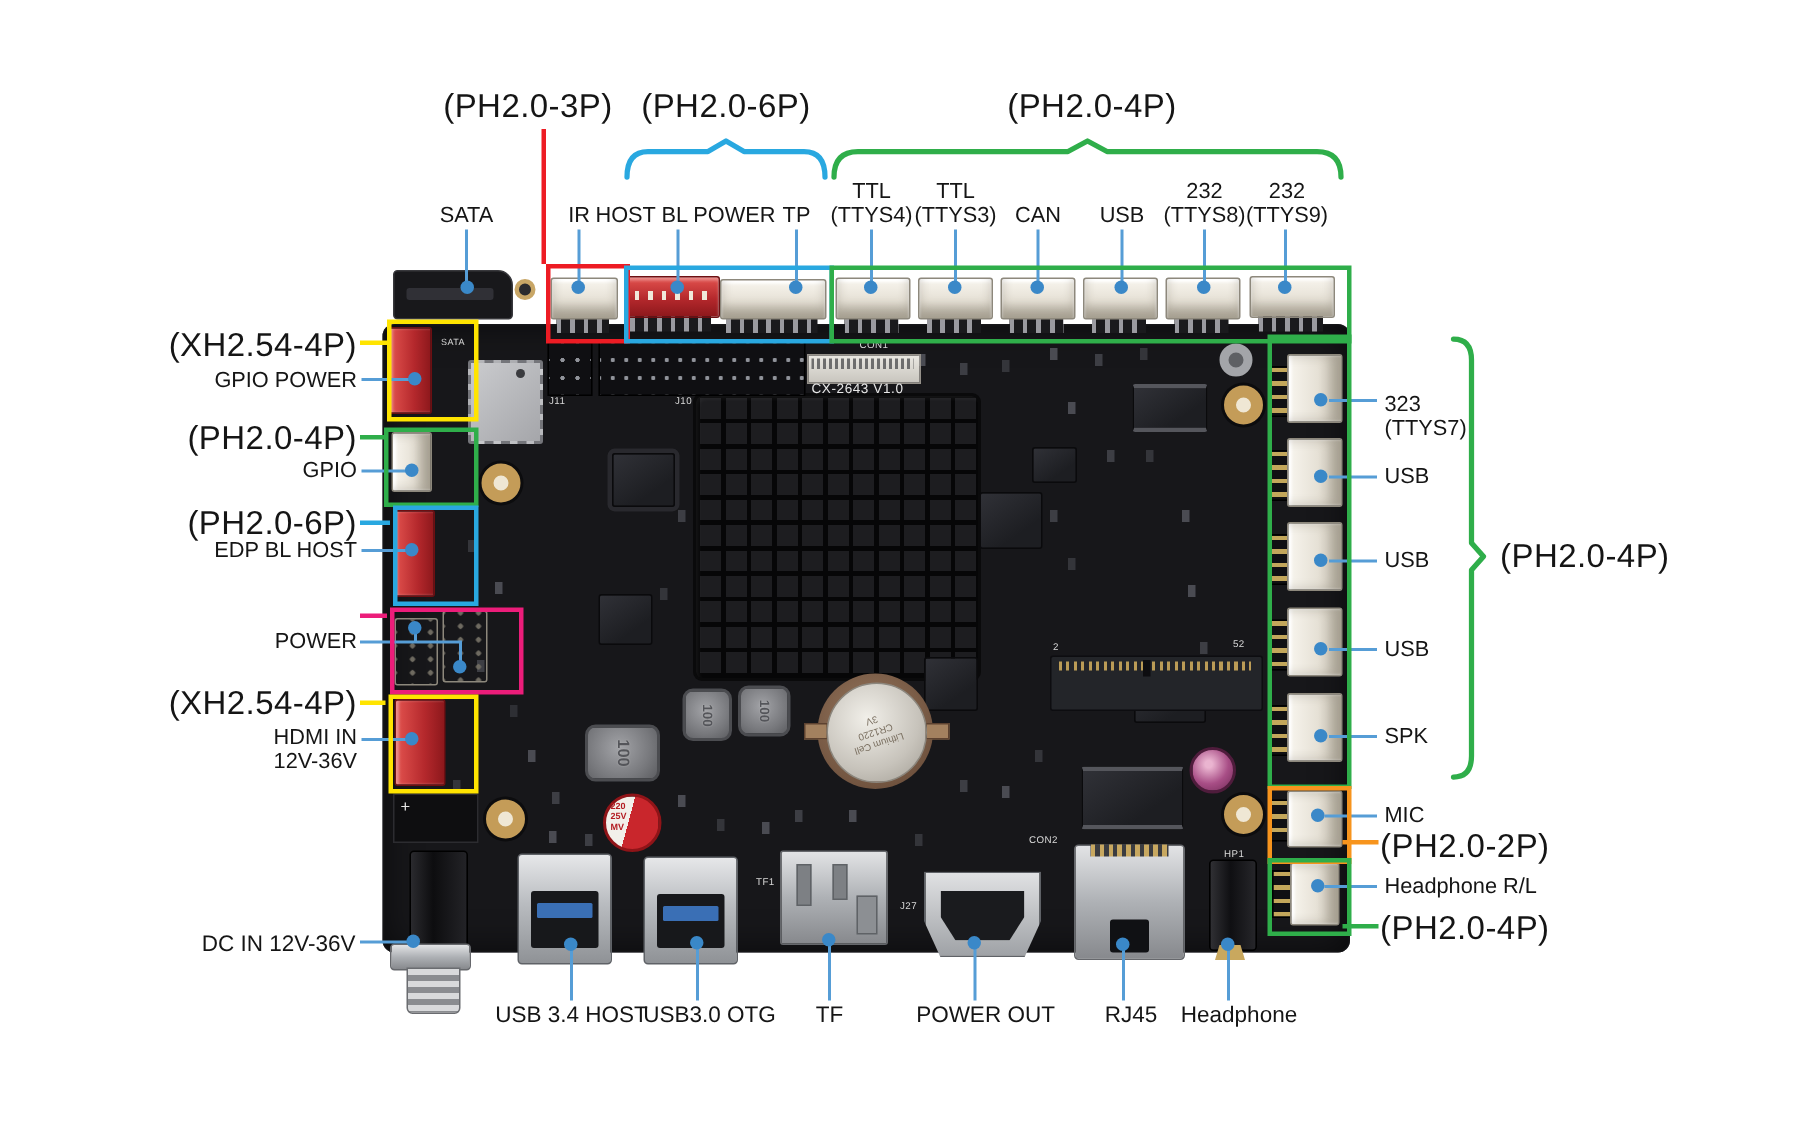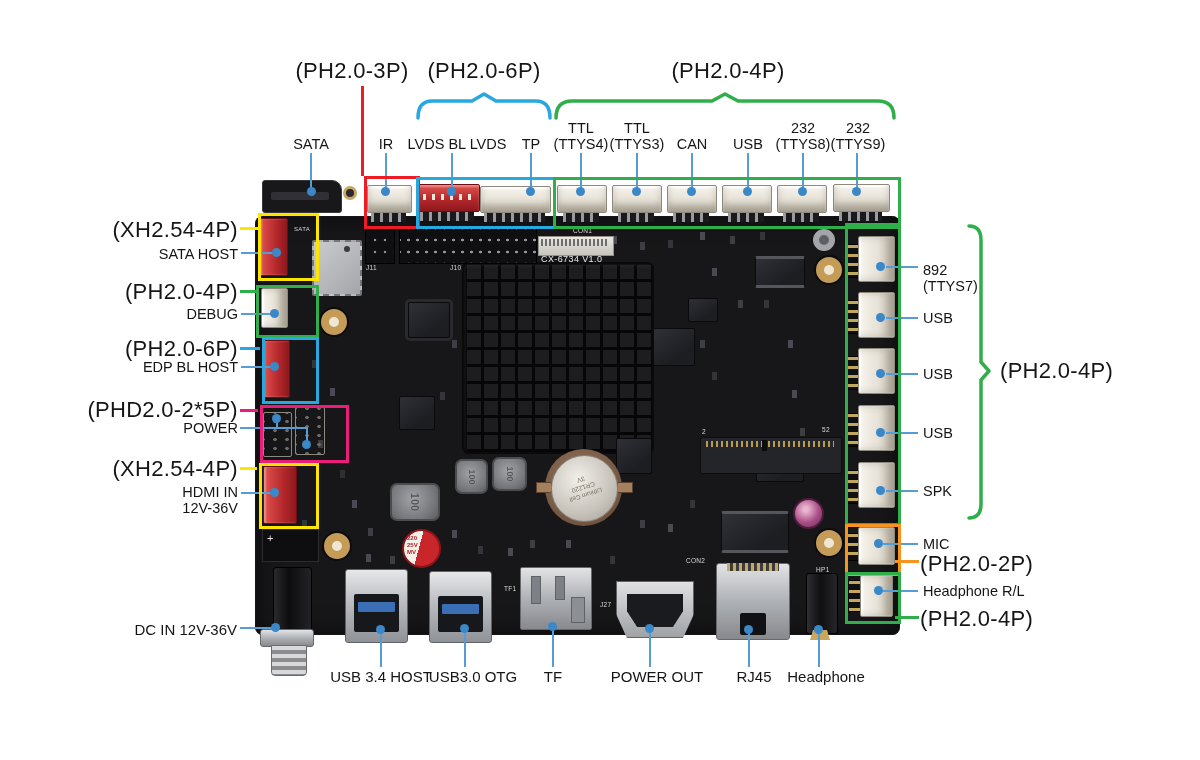--- a/index.html
+++ b/index.html
@@ -2,21 +2,21 @@
 <html style="--red: #ed1c24; --yellow: #ffe400; --green: #2fae4a; --blue: #29a8e0; --magenta: #ec1d7a; --orange: #f7941d; --leader: #569dd6; --dot: #3a88c8; --ink: #151515;"><head>
 <meta charset="utf-8">
 <style>
   html,body{margin:0;padding:0;background:#fff;}
   .canvas{position:relative;width:1200px;height:760px;background:#fff;overflow:hidden;
           font-family:"Liberation Sans","DejaVu Sans",sans-serif;color:var(--ink,#151515);}
   
   .biglbl{position:absolute;font-size:22px;letter-spacing:.3px;white-space:nowrap;color:var(--ink);}
   .smlbl{position:absolute;font-size:14.5px;line-height:16px;white-space:nowrap;color:var(--ink);}
   .ctr{transform:translateX(-50%);text-align:center;}
-  .ralign{}
+  .ralign{text-align:right;}
   
   .lead-h{position:absolute;height:2px;background:var(--leader);}
   .lead-v{position:absolute;width:2px;background:var(--leader);}
   .dot{position:absolute;width:9px;height:9px;border-radius:50%;background:var(--dot);}
   .tlead{position:absolute;width:3px;}
   .tlead-h{position:absolute;height:3px;}
   
   .abox{position:absolute;border:3px solid;background:transparent;z-index:30;}
   
   .pcb{position:absolute;left:255px;top:216px;width:645px;height:419px;background:#17171a;
@@ -73,21 +73,21 @@
   <div class="comp" style="left:344px;top:246px;width:6px;height:6px;border-radius:50%;background:#3a3b3f;z-index:4;"></div>
 
   <div class="comp" style="left:365px;top:228px;width:28px;height:34px;background:#0f0f12;border:1px solid #000;background-image:radial-gradient(circle,#90939a 1.3px,transparent 1.6px);background-size:10px 12px;background-position:4px 5px;z-index:3;"></div>
   <div class="comp" style="left:399px;top:228px;width:136px;height:34px;background:#0f0f12;border:1px solid #000;background-image:radial-gradient(circle,#90939a 1.3px,transparent 1.6px);background-size:9px 12px;background-position:4px 5px;z-index:3;"></div>
   <div class="silk" style="left:366px;top:264px;">J11</div>
   <div class="silk" style="left:450px;top:264px;">J10</div>
 
   <div class="comp" style="left:538px;top:236px;width:74px;height:18px;background:linear-gradient(#eae8e2,#c8c5be);border:1px solid #95918a;z-index:3;"></div>
   <div class="comp" style="left:541px;top:239px;width:68px;height:7px;background:repeating-linear-gradient(90deg,#6e6e6e 0 2px,transparent 2px 4px);z-index:4;"></div>
   <div class="silk" style="left:573px;top:227px;">CON1</div>
-  <div class="silk" style="left:541px;top:254px;font-size:9px;color:#e8e8e8;letter-spacing:.4px;">CX-6734 V1.0</div>
+  <div class="silk" style="left:541px;top:254px;font-size:9px;color:#e8e8e8;letter-spacing:.4px;">CX-2643 V1.0</div>
 
   <div class="comp chip" style="left:408px;top:302px;width:40px;height:34px;z-index:3;box-shadow:0 0 0 3px rgba(130,130,140,.18);"></div>
   <div class="comp chip" style="left:399px;top:396px;width:34px;height:32px;z-index:3;"></div>
   <div class="comp chip" style="left:653px;top:328px;width:40px;height:36px;z-index:3;"></div>
   <div class="comp chip" style="left:755px;top:256px;width:48px;height:26px;z-index:3;border-top:3px solid #55565c;border-bottom:3px solid #55565c;"></div>
   <div class="comp chip" style="left:721px;top:511px;width:66px;height:36px;z-index:3;border-top:3px solid #55565c;border-bottom:3px solid #55565c;"></div>
   <div class="comp chip" style="left:616px;top:438px;width:34px;height:34px;z-index:3;"></div>
   <div class="comp chip" style="left:756px;top:450px;width:46px;height:30px;z-index:3;"></div>
   <div class="comp chip" style="left:688px;top:298px;width:28px;height:22px;z-index:3;"></div>
 
@@ -311,21 +311,21 @@
     <path d="M556,118 Q556,101 572,101 L712,101 L725,94 L738,101 L878,101 Q894,101 894,118" fill="none" style="stroke:var(--green)" stroke-width="3.5" stroke-linecap="round" stroke-linejoin="round"></path>
     <path d="M969,226 Q981,226 981,240 L981,362 L989,371 L981,380 L981,504 Q981,518 969,518" fill="none" style="stroke:var(--green)" stroke-width="3.5" stroke-linecap="round" stroke-linejoin="round"></path>
   </svg>
 
   <div class="biglbl ctr" style="left:352px;top:58px;">(PH2.0-3P)</div>
   <div class="biglbl ctr" style="left:484px;top:58px;">(PH2.0-6P)</div>
   <div class="biglbl ctr" style="left:728px;top:58px;">(PH2.0-4P)</div>
 
   <div class="smlbl ctr" style="left:311px;top:136px;">SATA</div>
   <div class="smlbl ctr" style="left:386px;top:136px;">IR</div>
-  <div class="smlbl ctr" style="left:457px;top:136px;">LVDS BL LVDS</div>
+  <div class="smlbl ctr" style="left:457px;top:136px;">HOST BL POWER</div>
   <div class="smlbl ctr" style="left:531px;top:136px;">TP</div>
   <div class="smlbl ctr" style="left:581px;top:120px;">
     <div>TTL</div>
     <div>(TTYS4)</div>
   </div>
   <div class="smlbl ctr" style="left:637px;top:120px;">
     <div>TTL</div>
     <div>(TTYS3)</div>
   </div>
   <div class="smlbl ctr" style="left:692px;top:136px;">CAN</div>
@@ -333,36 +333,35 @@
   <div class="smlbl ctr" style="left:803px;top:120px;">
     <div>232</div>
     <div>(TTYS8)</div>
   </div>
   <div class="smlbl ctr" style="left:858px;top:120px;">
     <div>232</div>
     <div>(TTYS9)</div>
   </div>
 
   <div class="biglbl ralign" style="right:962px;top:217px;">(XH2.54-4P)</div>
-  <div class="smlbl ralign" style="right:962px;top:246px;">SATA HOST</div>
+  <div class="smlbl ralign" style="right:962px;top:246px;">GPIO POWER</div>
   <div class="biglbl ralign" style="right:962px;top:279px;">(PH2.0-4P)</div>
-  <div class="smlbl ralign" style="right:962px;top:306px;">DEBUG</div>
+  <div class="smlbl ralign" style="right:962px;top:306px;">GPIO</div>
   <div class="biglbl ralign" style="right:962px;top:336px;">(PH2.0-6P)</div>
   <div class="smlbl ralign" style="right:962px;top:359px;">EDP BL HOST</div>
-  <div class="biglbl ralign" style="right:962px;top:397px;">(PHD2.0-2*5P)</div>
   <div class="smlbl ralign" style="right:962px;top:420px;">POWER</div>
   <div class="biglbl ralign" style="right:962px;top:456px;">(XH2.54-4P)</div>
   <div class="smlbl ralign" style="right:962px;top:484px;">
     <div>HDMI IN</div>
     <div>12V-36V</div>
   </div>
   <div class="smlbl ralign" style="right:963px;top:622px;font-size:15px;">DC IN 12V-36V</div>
 
   <div class="smlbl" style="left:923px;top:262px;">
-    <div>892</div>
+    <div>323</div>
     <div>(TTYS7)</div>
   </div>
   <div class="smlbl" style="left:923px;top:310px;">USB</div>
   <div class="smlbl" style="left:923px;top:366px;">USB</div>
   <div class="smlbl" style="left:923px;top:425px;">USB</div>
   <div class="smlbl" style="left:923px;top:483px;">SPK</div>
   <div class="biglbl" style="left:1000px;top:358px;">(PH2.0-4P)</div>
   <div class="smlbl" style="left:923px;top:536px;">MIC</div>
   <div class="biglbl" style="left:920px;top:551px;">(PH2.0-2P)</div>
   <div class="smlbl" style="left:923px;top:583px;">Headphone R/L</div>

